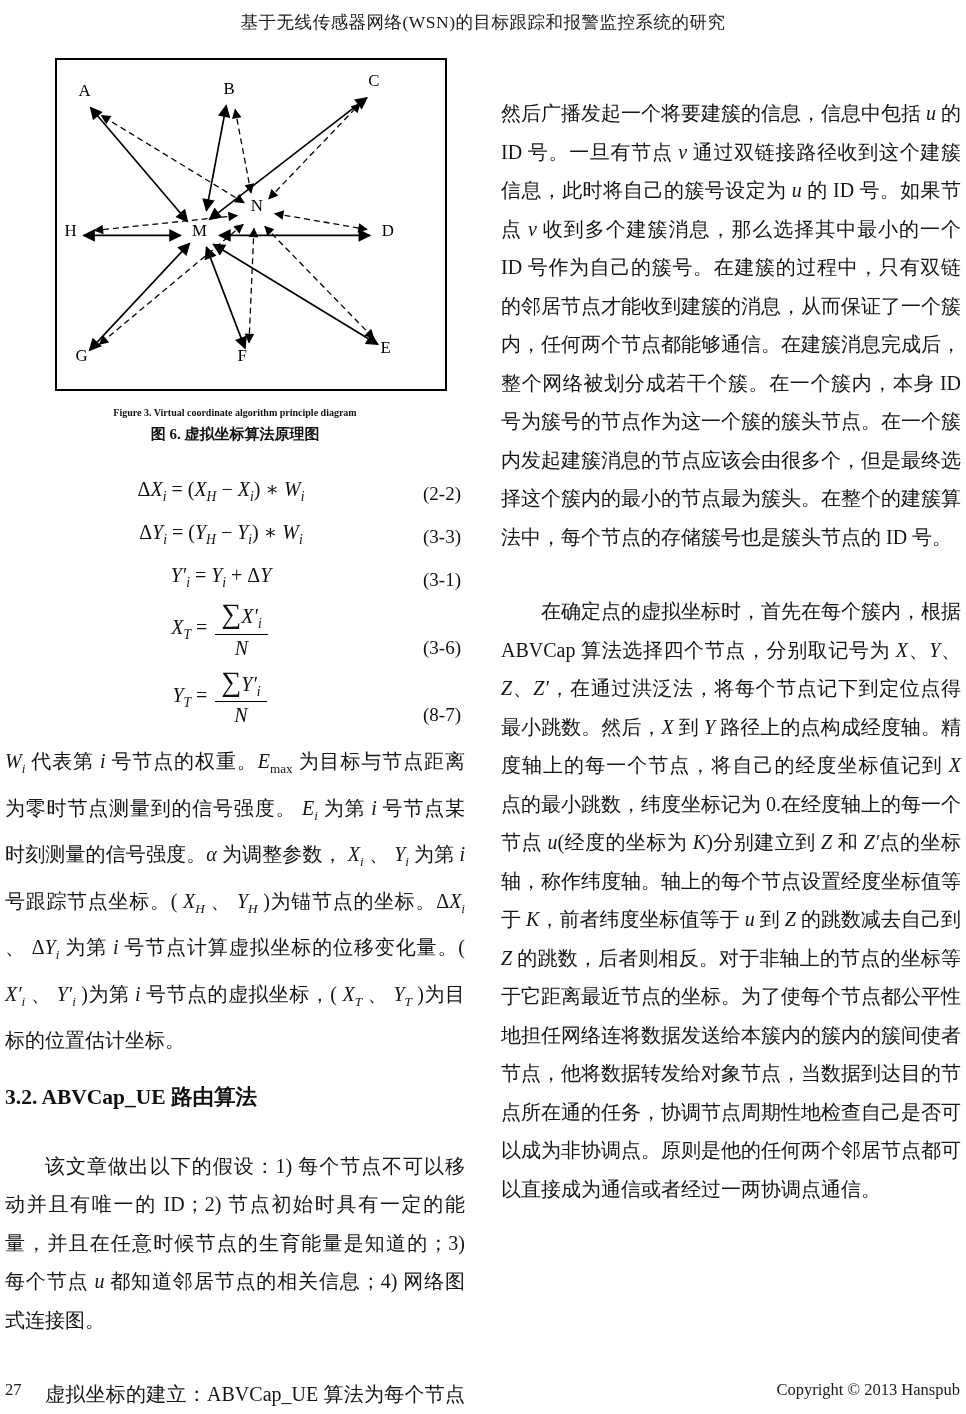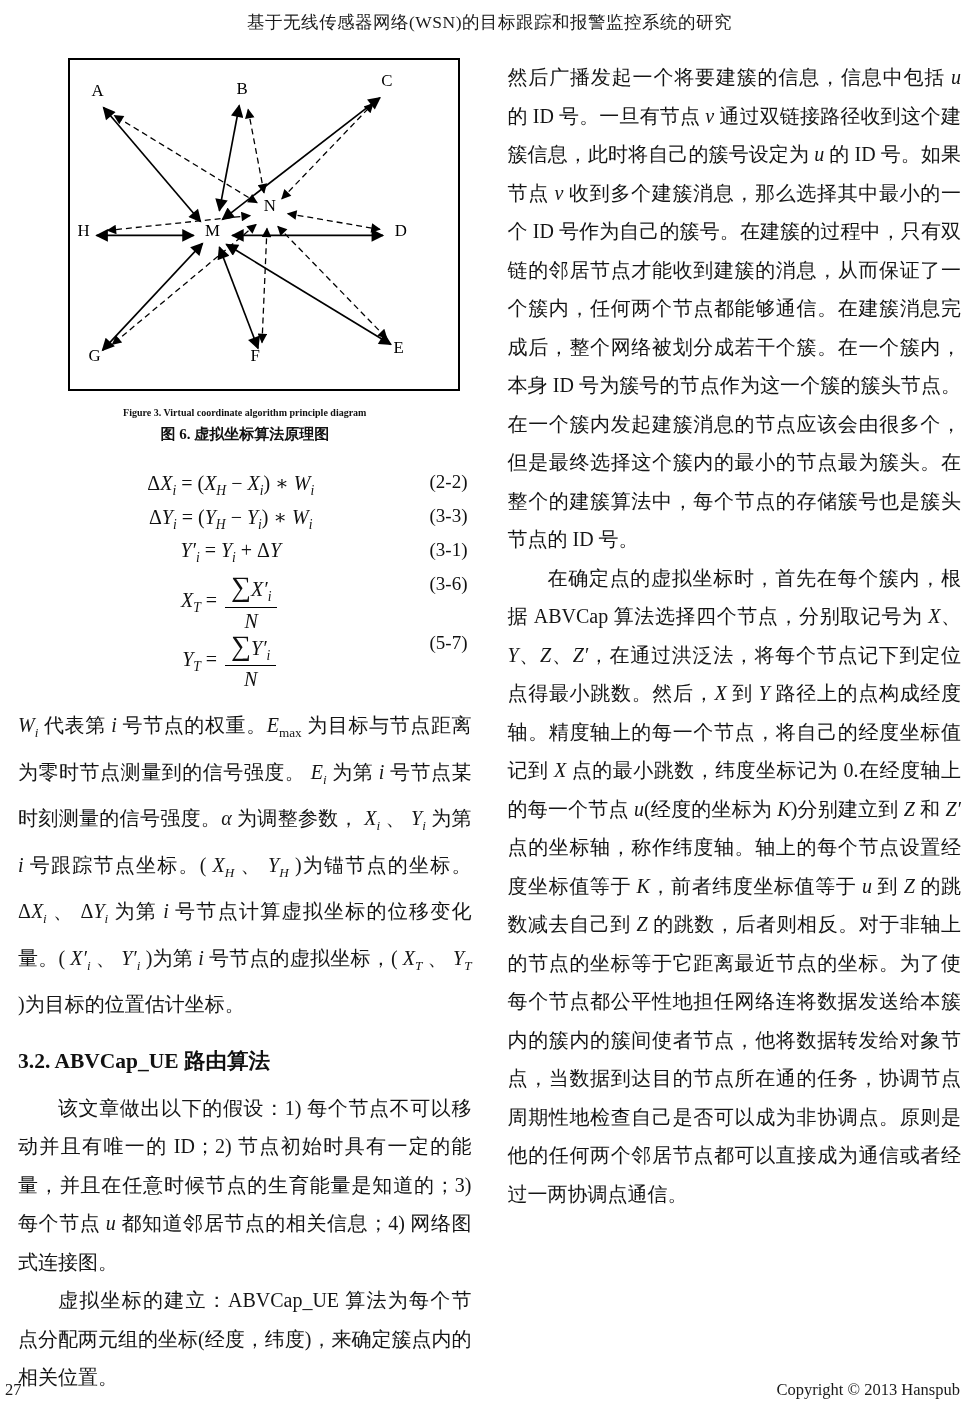--- a/index.html
+++ b/index.html
@@ -4,21 +4,21 @@
 <style>
   * { margin: 0; padding: 0; box-sizing: border-box; }
   html, body { background: #ffffff; }
   body {
     width: 966px; height: 1414px;
     font-family: "Liberation Serif", "DejaVu Serif", serif;
     color: #111111;
     position: relative;
     overflow: hidden;
   }
-  .page { width: 966px; height: 1414px; padding: 6px 5px 0 18px; position: relative; }
+  .page { width: 966px; height: 1414px; padding: 6px 5px 0 5px; position: relative; }
   .header-title {
     text-align: center;
     font-size: 17.5px;
     letter-spacing: 0.5px;
     padding-top: 4px;
     color: #1a1a1a;
   }
   .columns { display: flex; gap: 36px; margin-top: 24px; }
   .col { width: 460px; }
 
@@ -29,35 +29,36 @@
     margin-left: 50px;
     background: #fff;
   }
   .figure-box svg { width: 100%; height: 100%; display: block; }
   .fig-caption { margin-top: 12px; text-align: center; font-weight: bold; }
   .fig-caption .cap1 { font-size: 10px; line-height: 20px; }
   .fig-caption .cap2 { font-size: 15px; line-height: 22px; }
 
   
   .equations { margin-top: 26px; padding-left: 40px; padding-right: 4px; }
-  .eq-row { display: flex; align-items: flex-start; justify-content: center; margin: 0 0; min-height: 34px; }
+  .eq-row { display: flex; align-items: flex-end; justify-content: center; margin: 9px 0; min-height: 34px; }
   .eq-formula { flex: 1; text-align: center; font-size: 20px; font-style: normal; }
   .eq-num { width: 64px; text-align: right; font-size: 19px; }
   .eq-formula sub { font-size: 68%; }
   .frac { display: inline-flex; flex-direction: column; align-items: center; vertical-align: middle; margin: 0 3px; }
   .frac .num { border-bottom: 1.6px solid #000; padding: 0 6px 2px 6px; line-height: 1.15; }
   .frac .den { padding-top: 2px; line-height: 1.1; }
   .big { font-size: 140%; line-height: 1; }
 
   
   .body-text {
     font-size: 20px;
     line-height: 38.5px;
     text-align: justify;
     color: #151515;
+    margin-top: 36px;
   }
   .body-text.indent { text-indent: 2em; }
   .body-text sub { font-size: 66%; }
   .body-text sup { font-size: 66%; }
   .sym-paragraph { margin-top: 16px; }
   .section-heading {
     font-size: 21.5px;
     font-weight: bold;
     margin-top: 22px;
     margin-bottom: 14px;
@@ -149,21 +150,21 @@
                 <span class="num"><span class="big">∑</span><span style="font-style: italic;">X′</span><sub style="font-style: italic;">i</sub></span>
                 <span class="den"><span style="font-style: italic;">N</span></span>
               </span></span>
             <span class="eq-num">(3-6)</span>
           </div>
           <div class="eq-row">
             <span class="eq-formula"><span style="font-style: italic;">Y</span><sub style="font-style: italic;">T</sub><span> = </span><span class="frac">
                 <span class="num"><span class="big">∑</span><span style="font-style: italic;">Y′</span><sub style="font-style: italic;">i</sub></span>
                 <span class="den"><span style="font-style: italic;">N</span></span>
               </span></span>
-            <span class="eq-num">(5-7)</span>
+            <span class="eq-num">(8-7)</span>
           </div>
         </div>
 
       <p class="body-text sym-paragraph"><span style="font-style: italic;">W</span><sub style="font-style: italic;">i</sub><span> 代表第 </span><span style="font-style: italic;">i</span><span> 号节点的权重。</span><span style="font-style: italic;">E</span><sub>max</sub><span> 为目标与节点距离为零时节点测量到的信号强度。 </span><span style="font-style: italic;">E</span><sub style="font-style: italic;">i</sub><span> 为第 </span><span style="font-style: italic;">i</span><span> 号节点某时刻测量的信号强度。</span><span style="font-style: italic;">α</span><span> 为调整参数， </span><span style="font-style: italic;">X</span><sub style="font-style: italic;">i</sub><span> 、 </span><span style="font-style: italic;">Y</span><sub style="font-style: italic;">i</sub><span> 为第 </span><span style="font-style: italic;">i</span><span> 号跟踪节点坐标。( </span><span style="font-style: italic;">X</span><sub style="font-style: italic;">H</sub><span> 、 </span><span style="font-style: italic;">Y</span><sub style="font-style: italic;">H</sub><span> )为锚节点的坐标。Δ</span><span style="font-style: italic;">X</span><sub style="font-style: italic;">i</sub><span> 、 Δ</span><span style="font-style: italic;">Y</span><sub style="font-style: italic;">i</sub><span> 为第 </span><span style="font-style: italic;">i</span><span> 号节点计算虚拟坐标的位移变化量。( </span><span style="font-style: italic;">X′</span><sub style="font-style: italic;">i</sub><span> 、 </span><span style="font-style: italic;">Y′</span><sub style="font-style: italic;">i</sub><span> )为第 </span><span style="font-style: italic;">i</span><span> 号节点的虚拟坐标，( </span><span style="font-style: italic;">X</span><sub style="font-style: italic;">T</sub><span> 、 </span><span style="font-style: italic;">Y</span><sub style="font-style: italic;">T</sub><span> )为目标的位置估计坐标。</span></p>
 
       <h2 class="section-heading">3.2. ABVCap_UE 路由算法</h2>
 
       <p class="body-text indent"><span>该文章做出以下的假设：1)  每个节点不可以移动并且有唯一的  ID；2)  节点初始时具有一定的能量，并且在任意时候节点的生育能量是知道的；3)  每个节点 </span><span style="font-style: italic;">u</span><span> 都知道邻居节点的相关信息；4)  网络图式连接图。</span></p>
       <p class="body-text indent"><span>虚拟坐标的建立：ABVCap_UE 算法为每个节点分配两元组的坐标(经度，纬度)，来确定簇点内的相关位置。</span></p>
 

